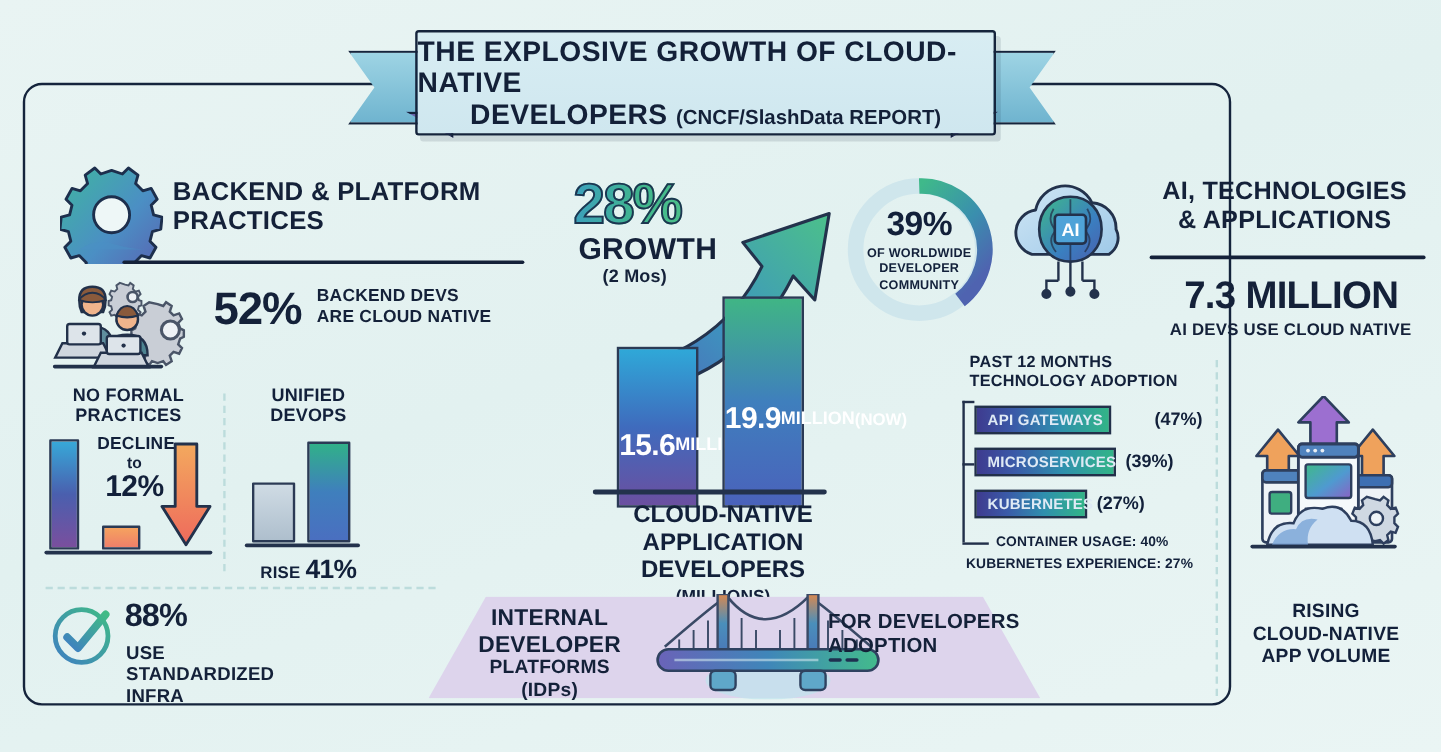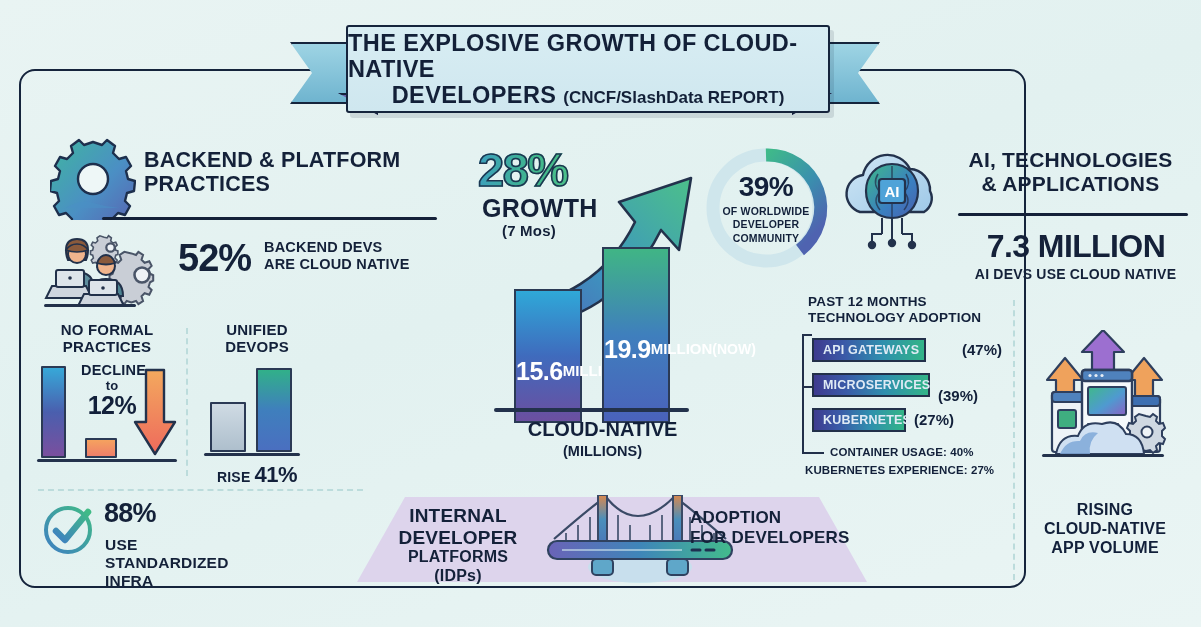--- a/index.html
+++ b/index.html
@@ -272,36 +272,37 @@
         <stop offset="0" stop-color="#4f63b8"></stop>
             <stop offset="45%" stop-color="#3d96bf"></stop>
             <stop offset="100%" stop-color="#4cc08a"></stop>
           </linearGradient>
         </defs>
       <path d="M6 175 C 40 172, 92 150, 120 92 L 104 72 L 176 48 L 164 120 L 146 100 C 112 168, 58 192, 14 196 z" fill="url(#ar)" stroke="#23324c" stroke-width="2.6" stroke-linejoin="round"></path>
     </svg>
 
     <div class="g28">28%</div>
     <div class="ggrow hd">GROWTH</div>
-    <div class="gmos hd">(7 Mos)</div>
+    <div class="gmos hd">(2 Mos)</div>
 
     <div class="gbar" style="left:44px;top:138px;width:68px;height:134px;background:linear-gradient(180deg,#2fa8d8,#3f6bbd,#6b4fa0);padding-top:30px;">
       <div class="v">15.6</div>
       <div class="u">MILLION</div>
       <div class="n">(Prev)</div>
     </div>
     <div class="gbar" style="left:132px;top:96px;width:68px;height:176px;background:linear-gradient(180deg,#40b585,#3f7fbd,#4a62bb);padding-top:28px;">
       <div class="v">19.9</div>
       <div class="u">MILLION</div>
       <div class="n">(NOW)</div>
     </div>
     <div class="gbase" style="left:24px;top:272px;width:195px;"></div>
 
     <div class="gcap" style="left:0;top:282px;width:265px;">
       <div style="font-size:20px;line-height:1.16;">CLOUD-NATIVE</div>
+      <div style="font-size:20px;line-height:1.16;">APPLICATION DEVELOPERS</div>
       <div style="font-size:14.5px;margin-top:2px;">(MILLIONS)</div>
     </div>
   </div>
 
   <div class="sec-donut">
     <svg width="132" height="132" viewBox="0 0 132 132">
       <defs>
           <linearGradient id="dg" x1="0" y1="0" x2="0.6" y2="1">
         <stop offset="0" stop-color="#3fb98a"></stop>
             <stop offset="55%" stop-color="#3a8fae"></stop>
@@ -371,21 +372,21 @@
     <div class="bstub" style="left:2px;top:158px;width:22px;"></div>
 
     <div class="tbar" style="left:12px;top:44px;width:114px;">
       <span>API GATEWAYS</span>
     </div>
     <div class="tpct" style="left:162px;top:47px;">(47%)</div>
 
     <div class="tbar" style="left:12px;top:79px;width:118px;">
       <span>MICROSERVICES</span>
     </div>
-    <div class="tpct" style="left:138px;top:82px;margin-top:11px;">(39%)</div>
+    <div class="tpct" style="left:138px;top:82px;">(39%)</div>
 
     <div class="tbar" style="left:12px;top:114px;width:94px;">
       <span>KUBERNETES</span>
     </div>
     <div class="tpct" style="left:114px;top:117px;">(27%)</div>
 
     <div class="tnote" style="left:30px;top:152px;">CONTAINER USAGE: 40%</div>
     <div class="tnote" style="left:5px;top:170px;">KUBERNETES EXPERIENCE: 27%</div>
   </div>
 
@@ -430,22 +431,22 @@
     </g>
     <rect x="58" y="0" width="9" height="70" fill="url(#bp1)" stroke="#3a4a66" stroke-width="2"></rect>
     <rect x="133" y="0" width="9" height="70" fill="url(#bp1)" stroke="#3a4a66" stroke-width="2"></rect>
     <rect x="8" y="46" width="184" height="18" rx="9" fill="url(#bg1)" stroke="#2f4260" stroke-width="2.2"></rect>
     <path d="M22 55 h120" stroke="#cfe6ee" stroke-width="2" opacity=".6"></path>
     <path d="M152 55 h8 M166 55 h8" stroke="#1e3050" stroke-width="3" stroke-linecap="round"></path>
     <rect x="52" y="64" width="21" height="16" rx="4" fill="#5fa7c9" stroke="#2f4260" stroke-width="2"></rect>
     <rect x="127" y="64" width="21" height="16" rx="4" fill="#5fa7c9" stroke="#2f4260" stroke-width="2"></rect>
   </svg>
   <div class="idp-r hd">
+    <div>FOR DEVELOPERS</div>
     <div>ADOPTION</div>
-    <div>FOR DEVELOPERS</div>
   </div>
 
   <div class="sec-rise">
     <svg width="150" height="160" viewBox="0 0 150 160" style="position:absolute;left:0;top:0;">
       <defs>
         <linearGradient id="sc1" x1="0" y1="0" x2="1" y2="1">
           <stop offset="0" stop-color="#3fb98a"></stop>
             <stop offset="55%" stop-color="#4f9ad0"></stop>
             <stop offset="100%" stop-color="#8a62c4"></stop>
           </linearGradient>

